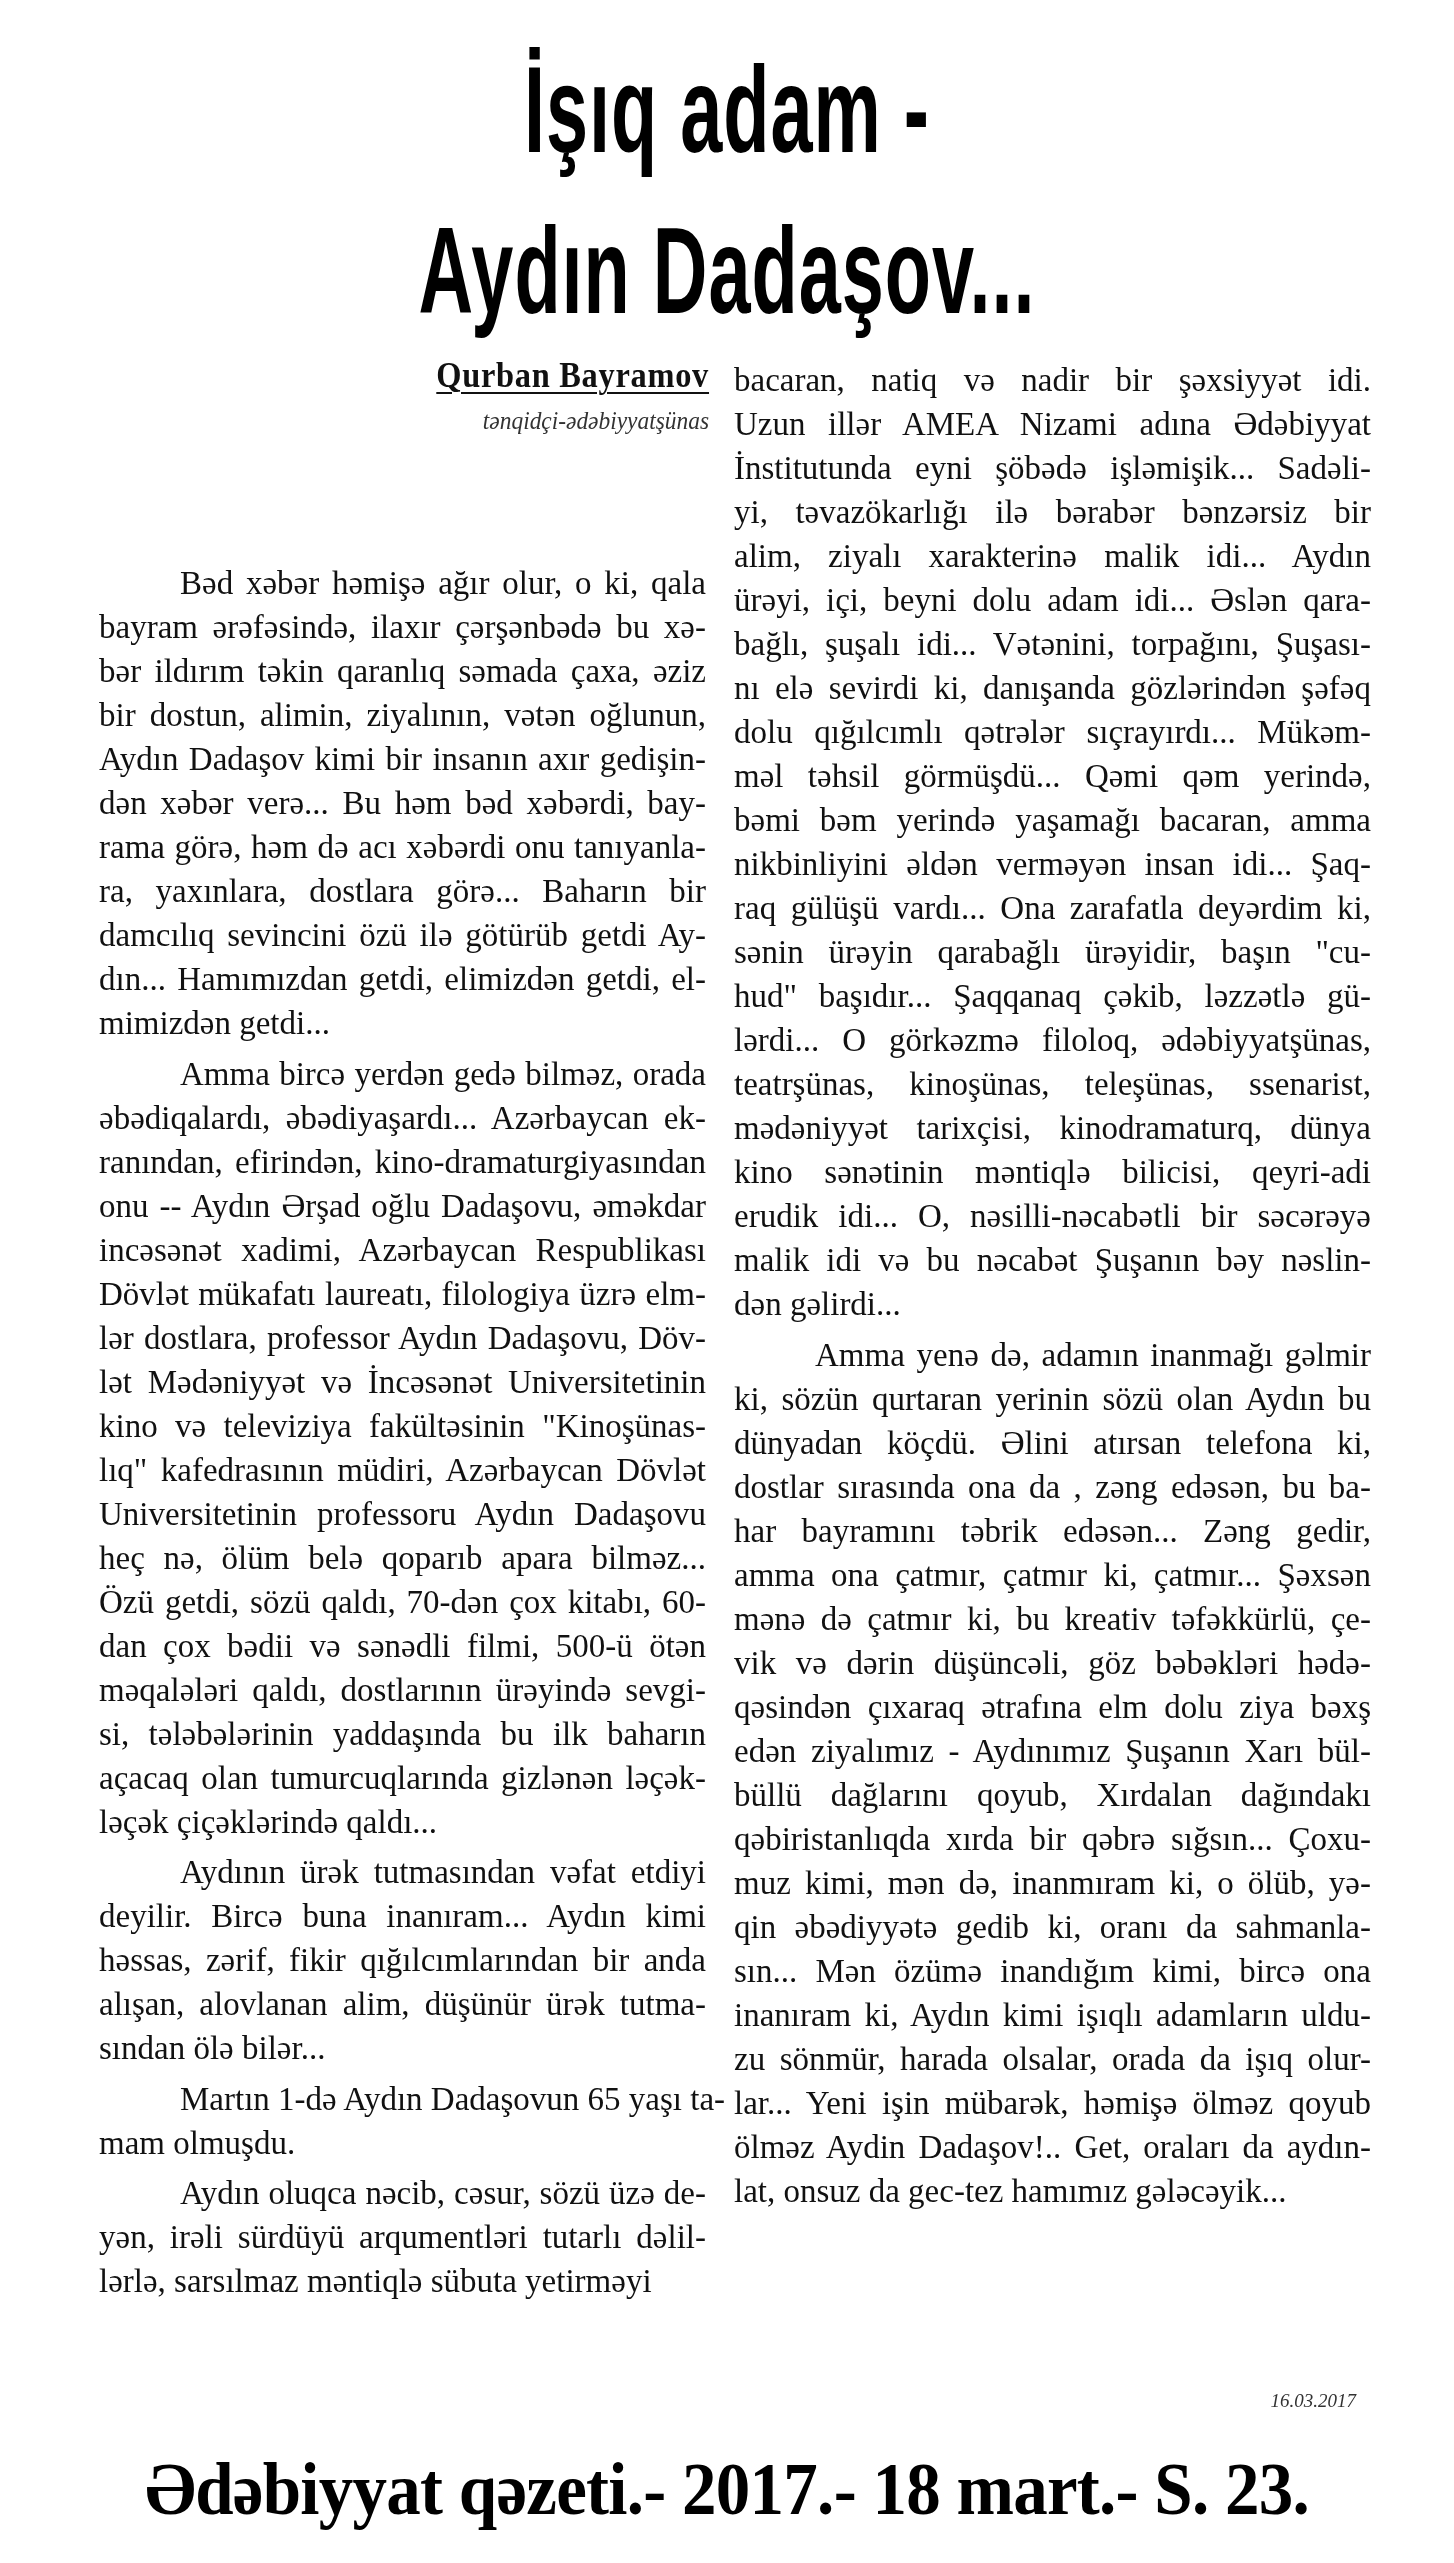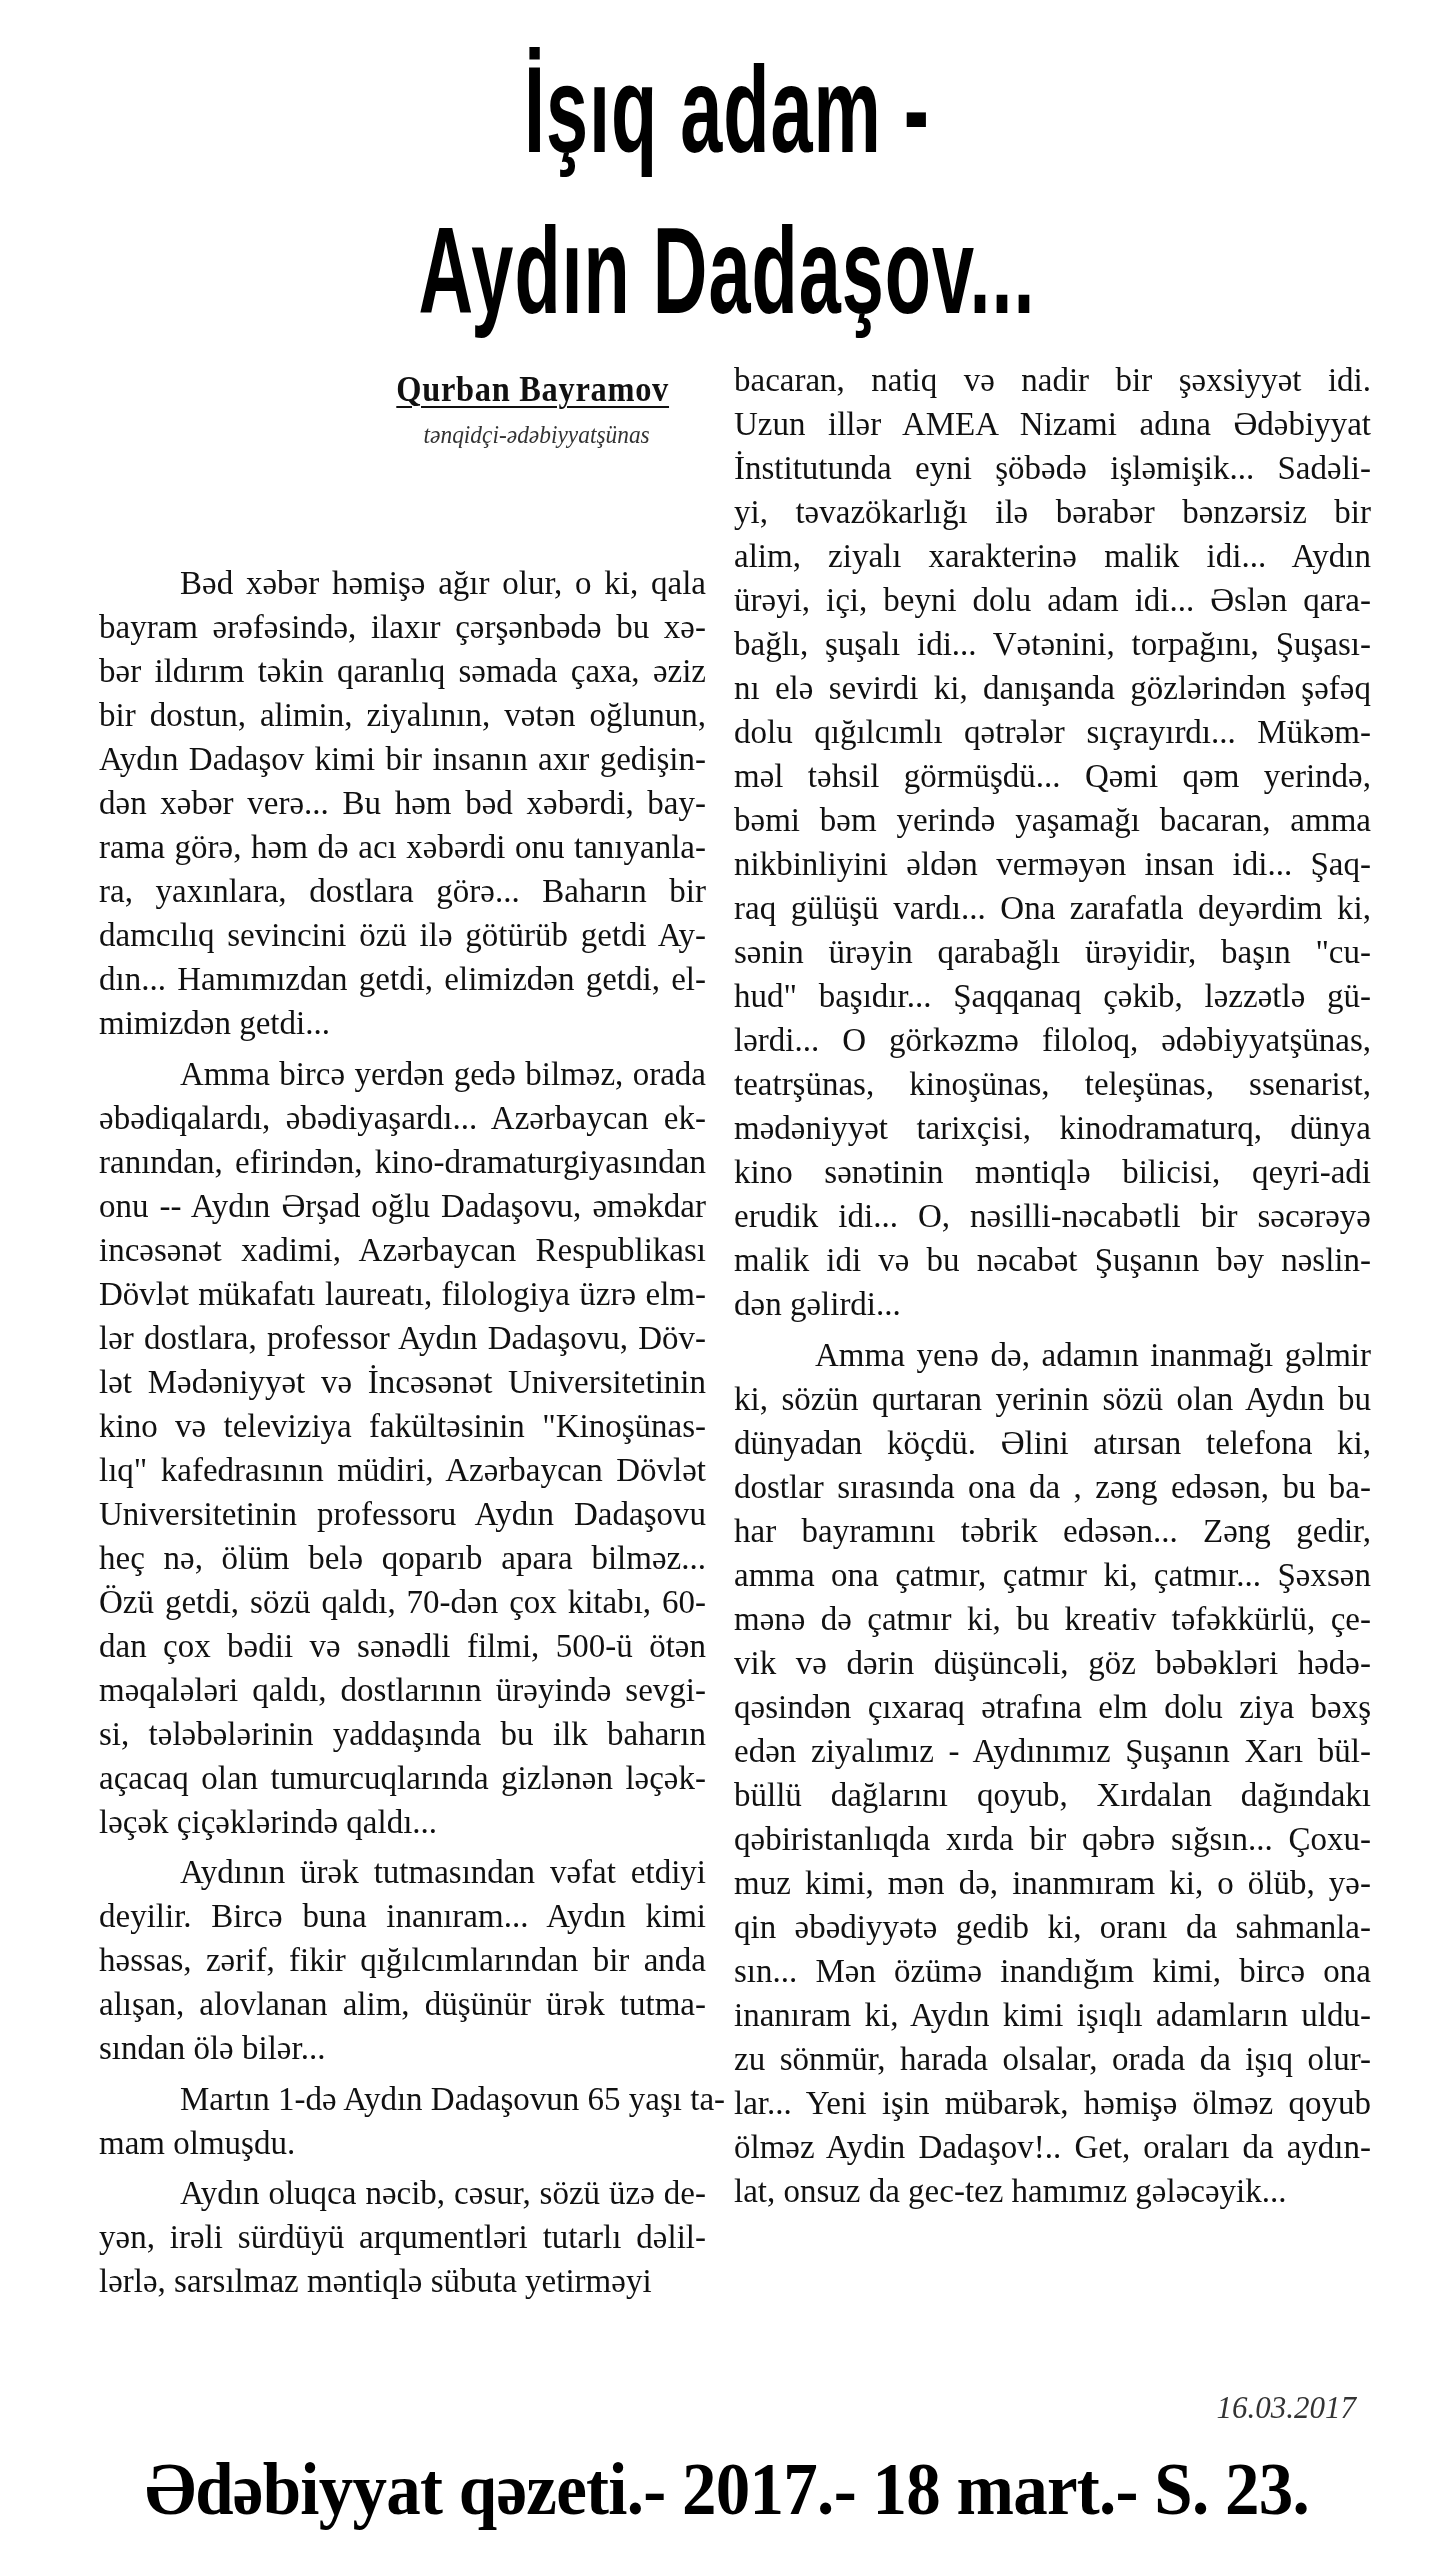--- a/index.html
+++ b/index.html
@@ -25,22 +25,22 @@
       letter-spacing: 1.6px;
       margin: 0;
     }
     .headline.l1 { top: 49px; }
     .headline.l2 { top: 210px; }
 
     .byline {
       position: absolute;
       left: 326px;
       width: 383px;
-      top: 368px;
-      text-align: center;
+      top: 354px;
+      text-align: right;
     }
     .author {
       font-family: "Liberation Serif", serif;
       font-weight: bold;
       font-size: 36px;
       text-decoration: underline;
       text-decoration-thickness: 2.4px;
       text-underline-offset: 4.9px;
       letter-spacing: 0.8px;
       display: inline-block;
@@ -69,21 +69,21 @@
     .para { margin: 0 0 6.5px 0; text-indent: 50px; }
     .para.noindent { text-indent: 0; }
     .line { display: block; text-align: justify; text-align-last: justify; white-space: nowrap; }
     .line.last { text-align-last: left; }
 
     .date {
       position: absolute;
       right: 98px;
       top: 2390px;
       font-style: italic;
-      font-size: 31px;
+      font-size: 19px;
       color: #333;
     }
     .source {
       position: absolute;
       left: 0; right: 0;
       top: 2451px;
       text-align: center;
       font-family: "Liberation Serif", serif;
       font-weight: bold;
       font-size: 75px;

